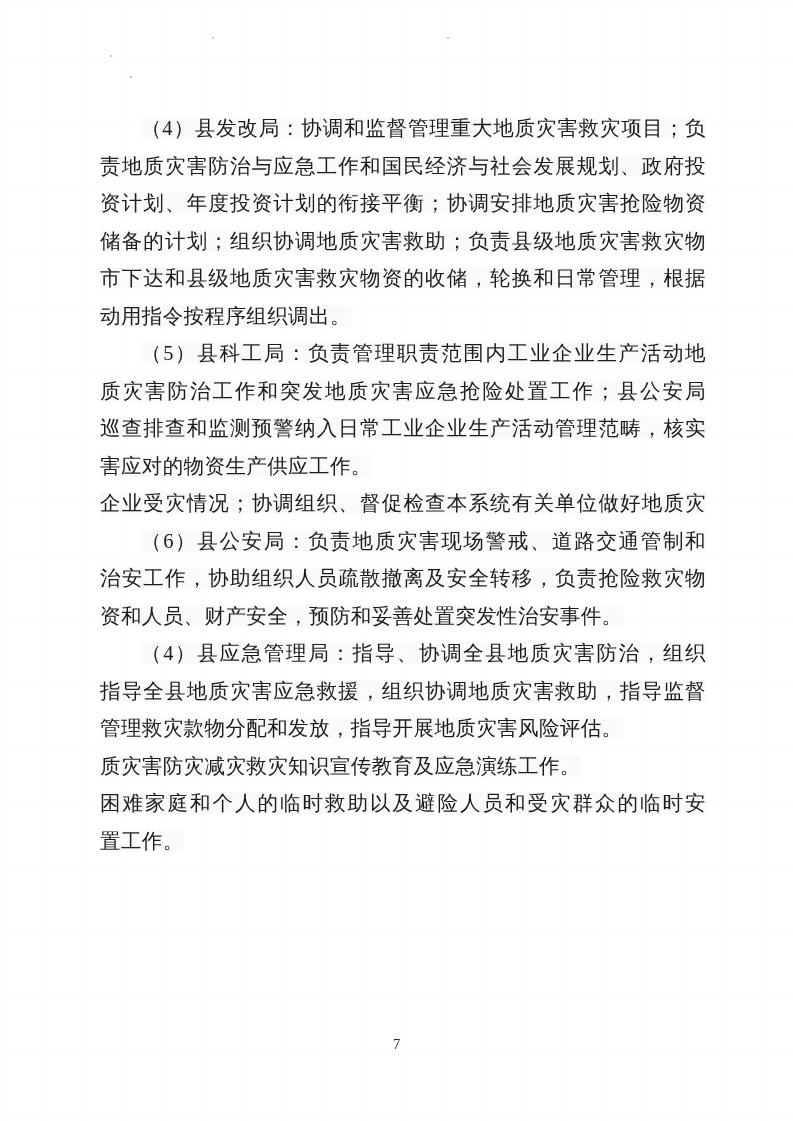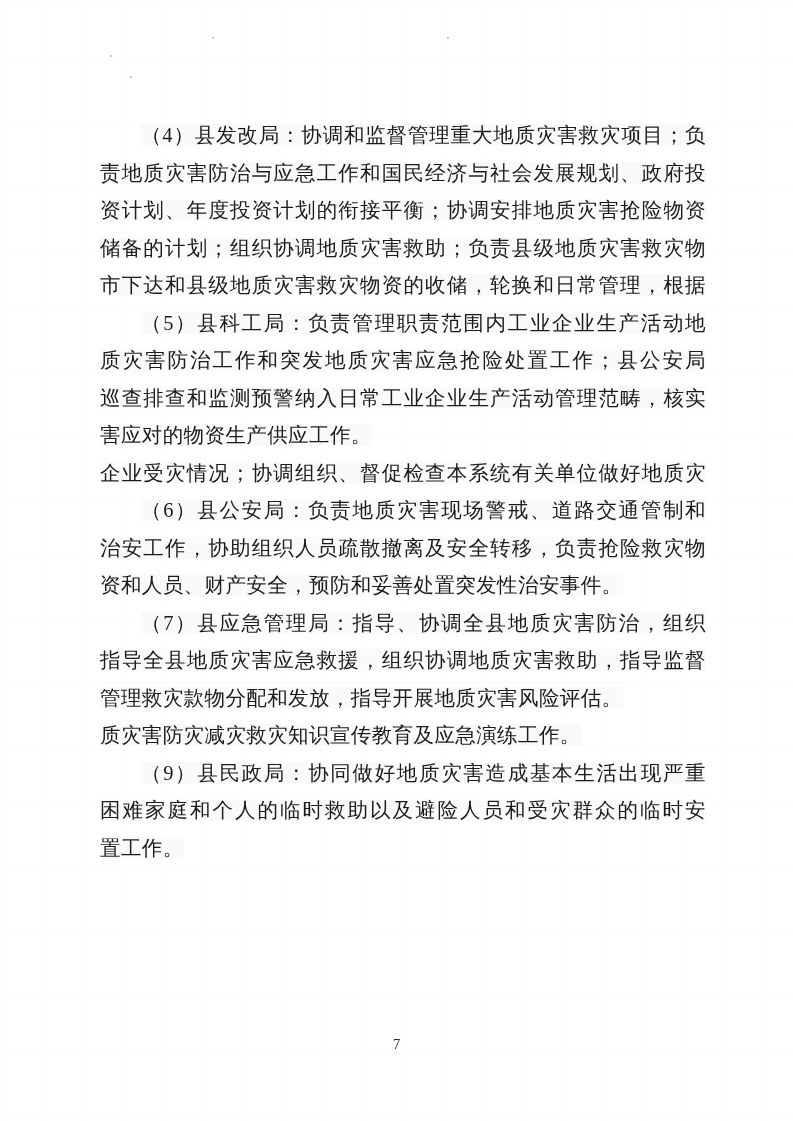--- a/index.html
+++ b/index.html
@@ -30,21 +30,21 @@
   .speck {
     position: absolute;
     width: 2px;
     height: 2px;
     background: #b9b9b9;
     border-radius: 50%;
   }
   .text-block {
     position: absolute;
     left: 100px;
-    top: 117px;
+    top: 110px;
     width: 606px;
     font-size: 20.5px;
     line-height: 37.5px;
     letter-spacing: 0.4px;
   }
   .para { margin: 0; }
   .line {
     text-align: justify;
     text-align-last: justify;
     height: 37.5px;
@@ -75,42 +75,42 @@
   <div class="speck" style="left:110px; top:55px;"></div>
   <div class="speck" style="left:130px; top:76px;"></div>
 
   <div class="text-block" id="paragraphs">
       <div class="para">
         <div class="line first"><span>（4）县发改局：协调和监督管理重大地质灾害救灾项目；负</span></div>
         <div class="line"><span>责地质灾害防治与应急工作和国民经济与社会发展规划、政府投</span></div>
         <div class="line"><span>资计划、年度投资计划的衔接平衡；协调安排地质灾害抢险物资</span></div>
         <div class="line"><span>储备的计划；组织协调地质灾害救助；负责县级地质灾害救灾物</span></div>
         <div class="line"><span>市下达和县级地质灾害救灾物资的收储，轮换和日常管理，根据</span></div>
+        <div class="line last"><span>动用指令按程序组织调出。</span></div>
       </div>
       <div class="para">
         <div class="line first"><span>（5）县科工局：负责管理职责范围内工业企业生产活动地</span></div>
         <div class="line"><span>质灾害防治工作和突发地质灾害应急抢险处置工作；县公安局</span></div>
         <div class="line"><span>巡查排查和监测预警纳入日常工业企业生产活动管理范畴，核实</span></div>
         <div class="line last"><span>害应对的物资生产供应工作。</span></div>
         <div class="line"><span>企业受灾情况；协调组织、督促检查本系统有关单位做好地质灾</span></div>
       </div>
       <div class="para">
         <div class="line first"><span>（6）县公安局：负责地质灾害现场警戒、道路交通管制和</span></div>
         <div class="line"><span>治安工作，协助组织人员疏散撤离及安全转移，负责抢险救灾物</span></div>
         <div class="line last"><span>资和人员、财产安全，预防和妥善处置突发性治安事件。</span></div>
       </div>
       <div class="para">
-        <div class="line first"><span>（7）县应急管理局：指导、协调全县地质灾害防治，组织</span></div>
+        <div class="line first"><span>（4）县应急管理局：指导、协调全县地质灾害防治，组织</span></div>
         <div class="line"><span>指导全县地质灾害应急救援，组织协调地质灾害救助，指导监督</span></div>
         <div class="line last"><span>管理救灾款物分配和发放，指导开展地质灾害风险评估。</span></div>
       </div>
       <div class="para">
         <div class="line last"><span>质灾害防灾减灾救灾知识宣传教育及应急演练工作。</span></div>
       </div>
       <div class="para">
-        <div class="line first"><span>（9）县民政局：协同做好地质灾害造成基本生活出现严重</span></div>
         <div class="line"><span>困难家庭和个人的临时救助以及避险人员和受灾群众的临时安</span></div>
         <div class="line last"><span>置工作。</span></div>
       </div>
     </div>
 
   <div class="page-number">7</div>
 </div>
 
 </body></html>

